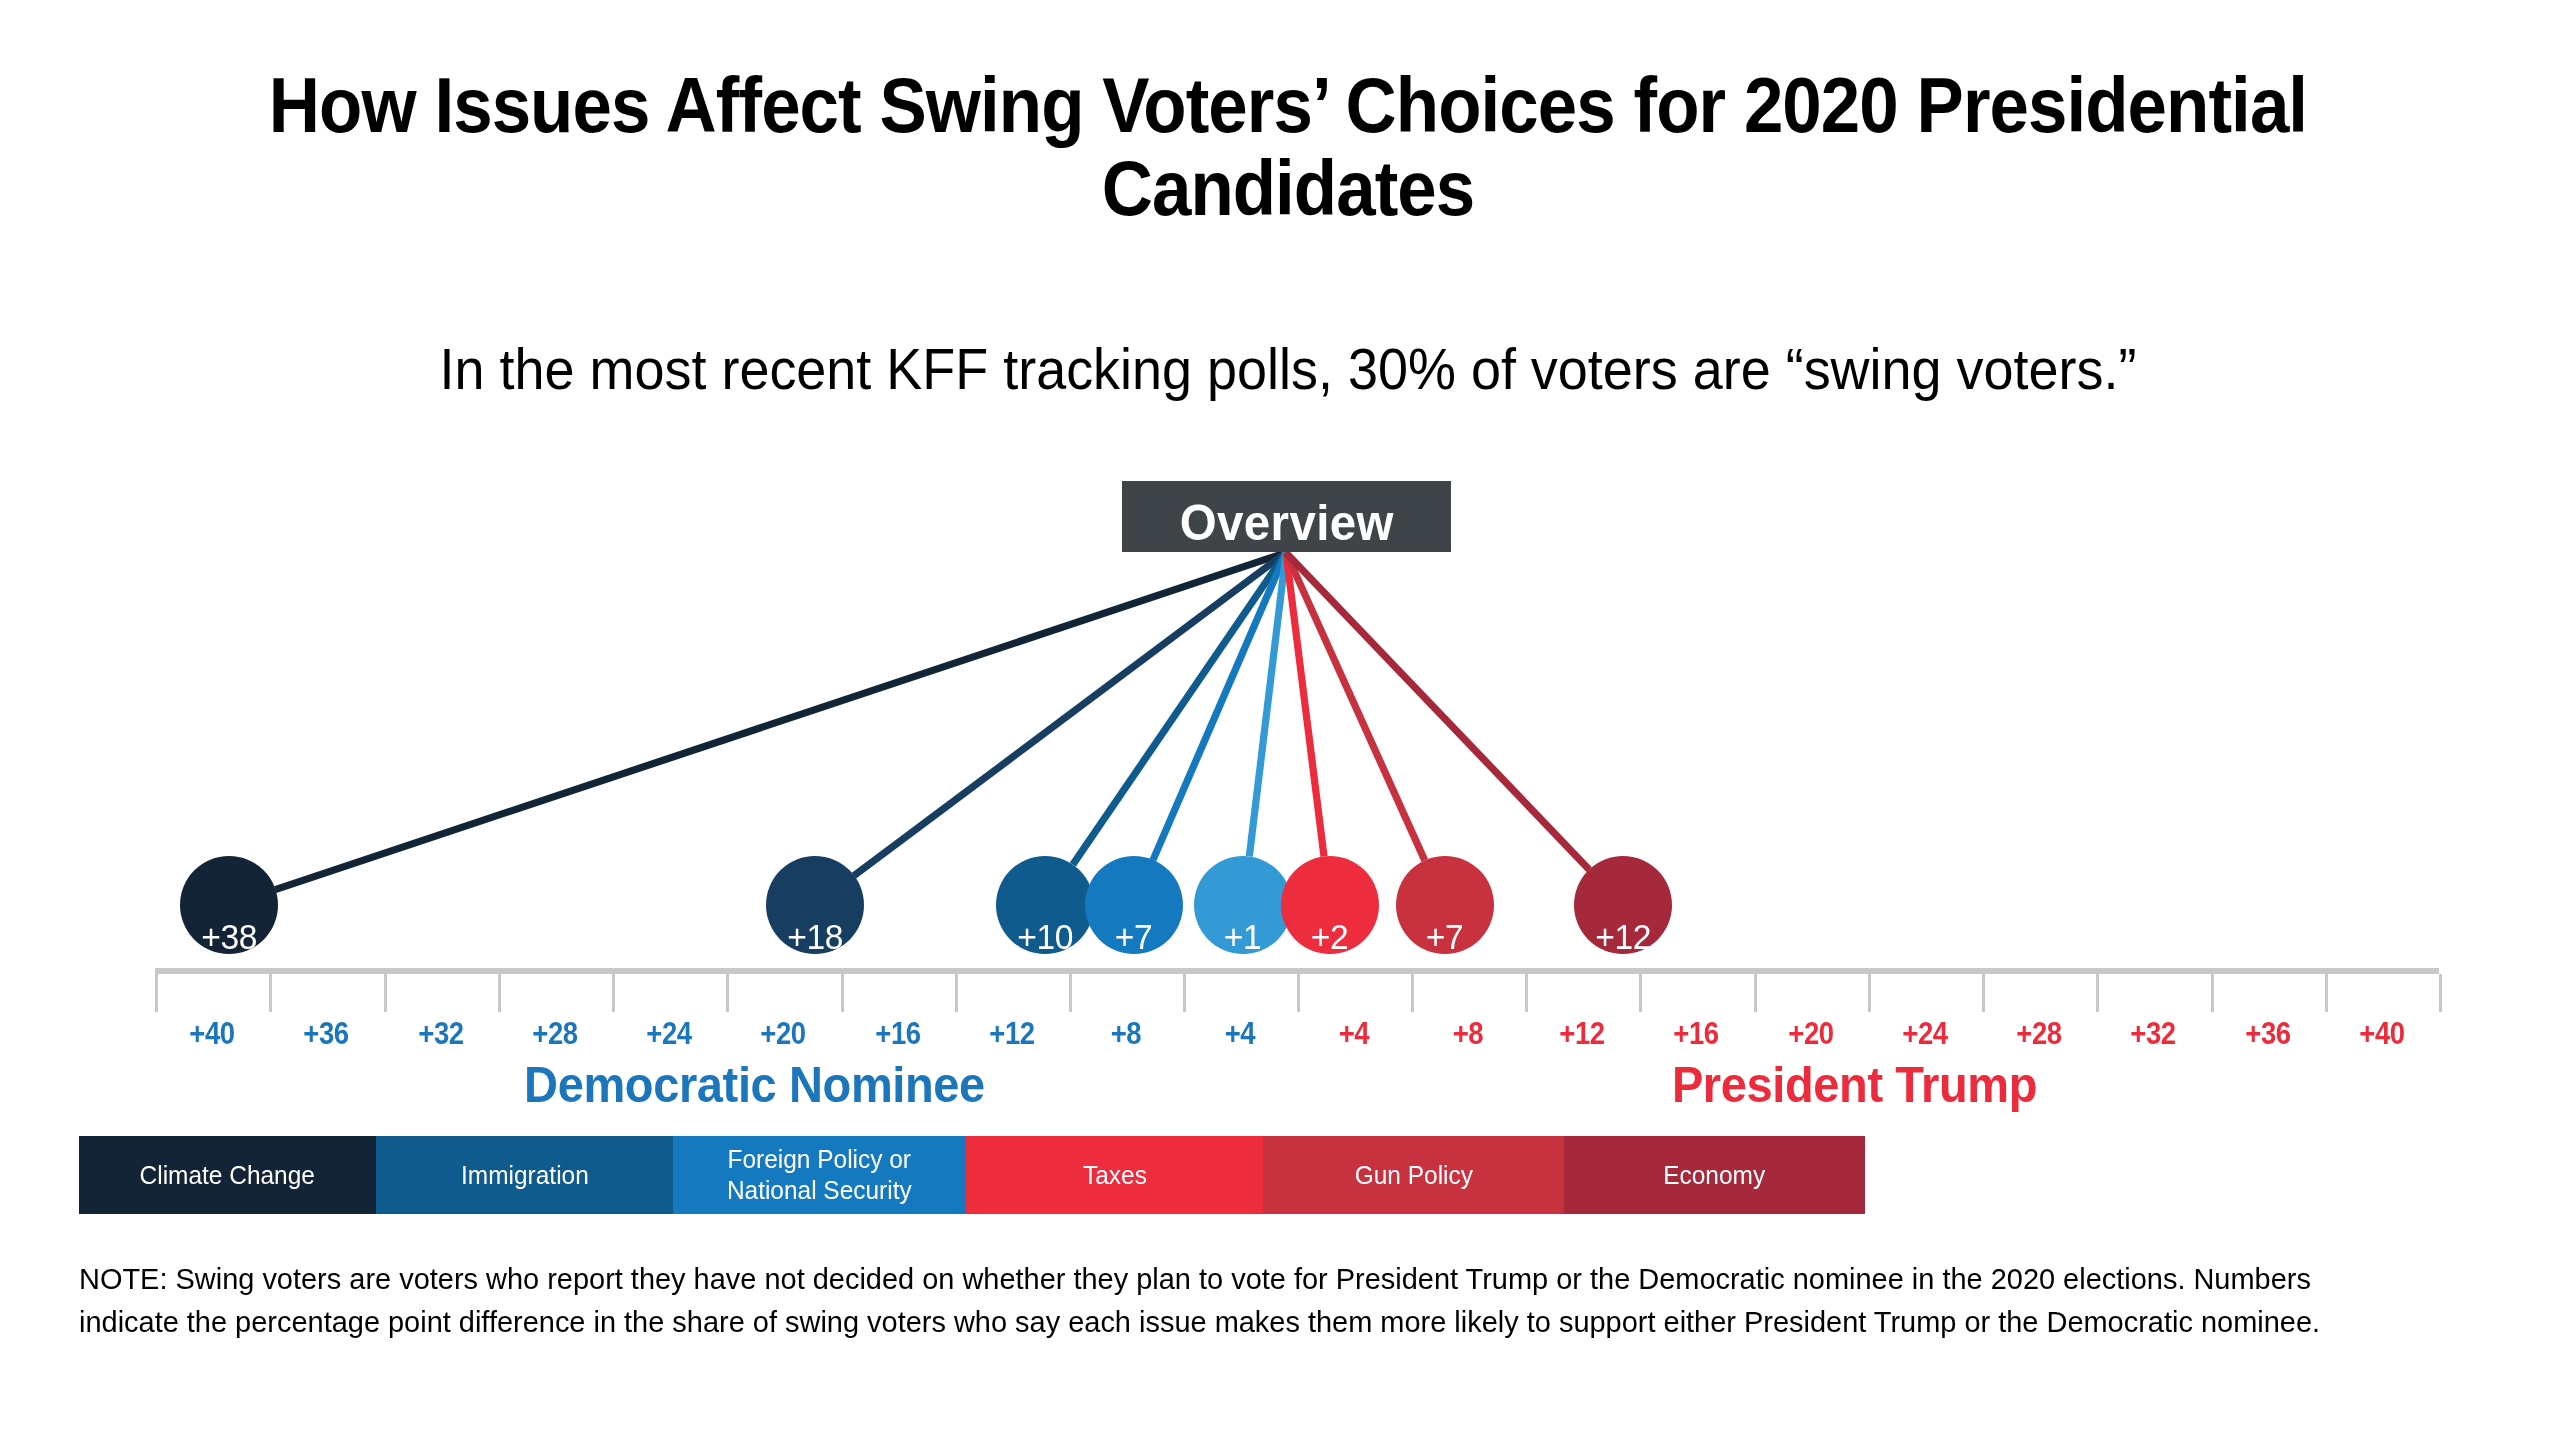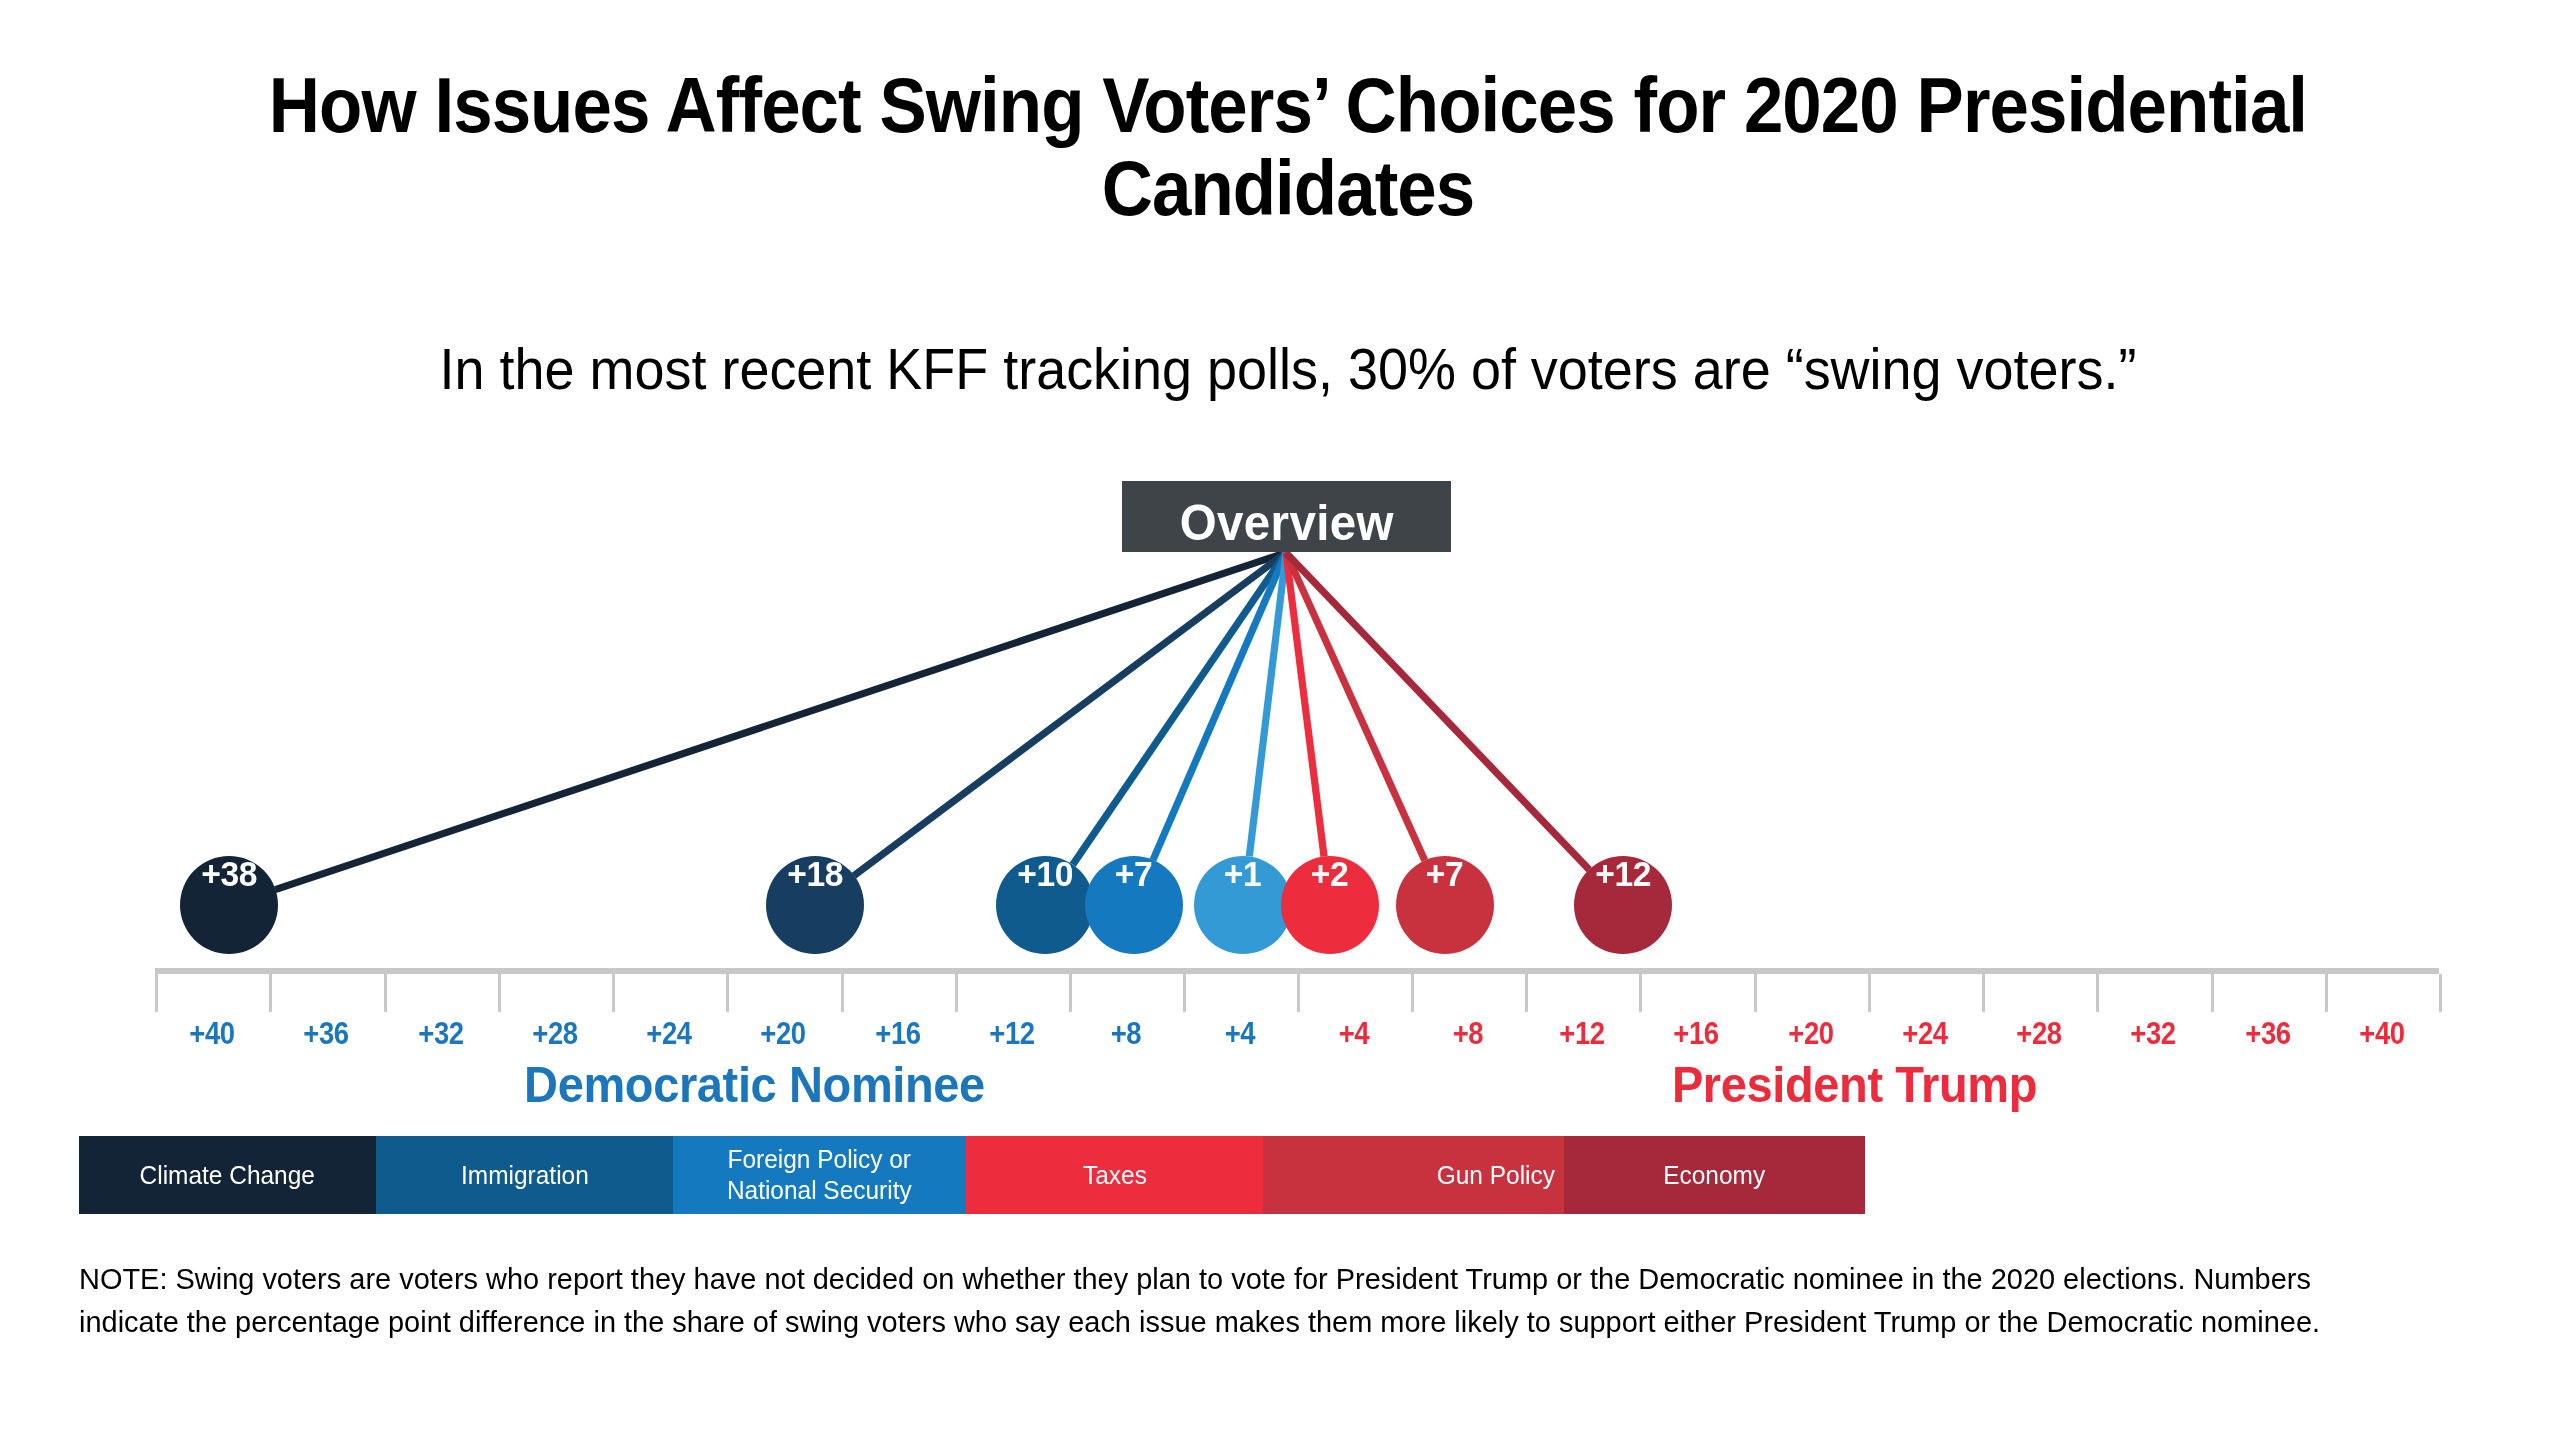--- a/index.html
+++ b/index.html
@@ -81,24 +81,24 @@
     width: 2576px;
     height: 1445px;
     pointer-events: none;
   }
 
   
   .bubble {
     position: absolute;
     border-radius: 50%;
     display: flex;
-    align-items: flex-start;
+    align-items: flex-end;
     justify-content: center;
     color: #ffffff;
-    font-weight: bold;
+    font-weight: normal;
     box-sizing: border-box;
   }
   .bubble .bval {
     font-size: 35px;
     letter-spacing: -0.4px;
     transform: scaleX(0.96);
     line-height: 1;
   }
 
   
@@ -317,21 +317,21 @@
       </div>
       <div class="legend-cell" style="background: rgb(15, 91, 142); flex: 0 0 12.5%;">
         <span>Immigration</span>
       </div>
       <div class="legend-cell" style="background: rgb(21, 121, 192); flex: 0 0 12.3311%;">
         <span>Foreign Policy or<br>National Security</span>
       </div>
       <div class="legend-cell" style="background: rgb(237, 45, 62); flex: 0 0 12.5%;">
         <span>Taxes</span>
       </div>
-      <div class="legend-cell" style="background: rgb(200, 50, 63); flex: 0 0 12.6689%; justify-content: flex-end;">
+      <div class="legend-cell" style="background: rgb(200, 50, 63); flex: 0 0 12.6689%;">
         <span>Gun Policy</span>
       </div>
       <div class="legend-cell" style="background: rgb(165, 41, 58); flex: 0 0 12.6689%;">
         <span>Economy</span>
       </div>
     </div>
 
   <div class="note">NOTE: Swing voters are voters who report they have not decided on whether they plan to vote for President Trump or the Democratic nominee in the 2020 elections. Numbers indicate the percentage point difference in the share of swing voters who say each issue makes them more likely to support either President Trump or the Democratic nominee.</div>
 
 </div>

